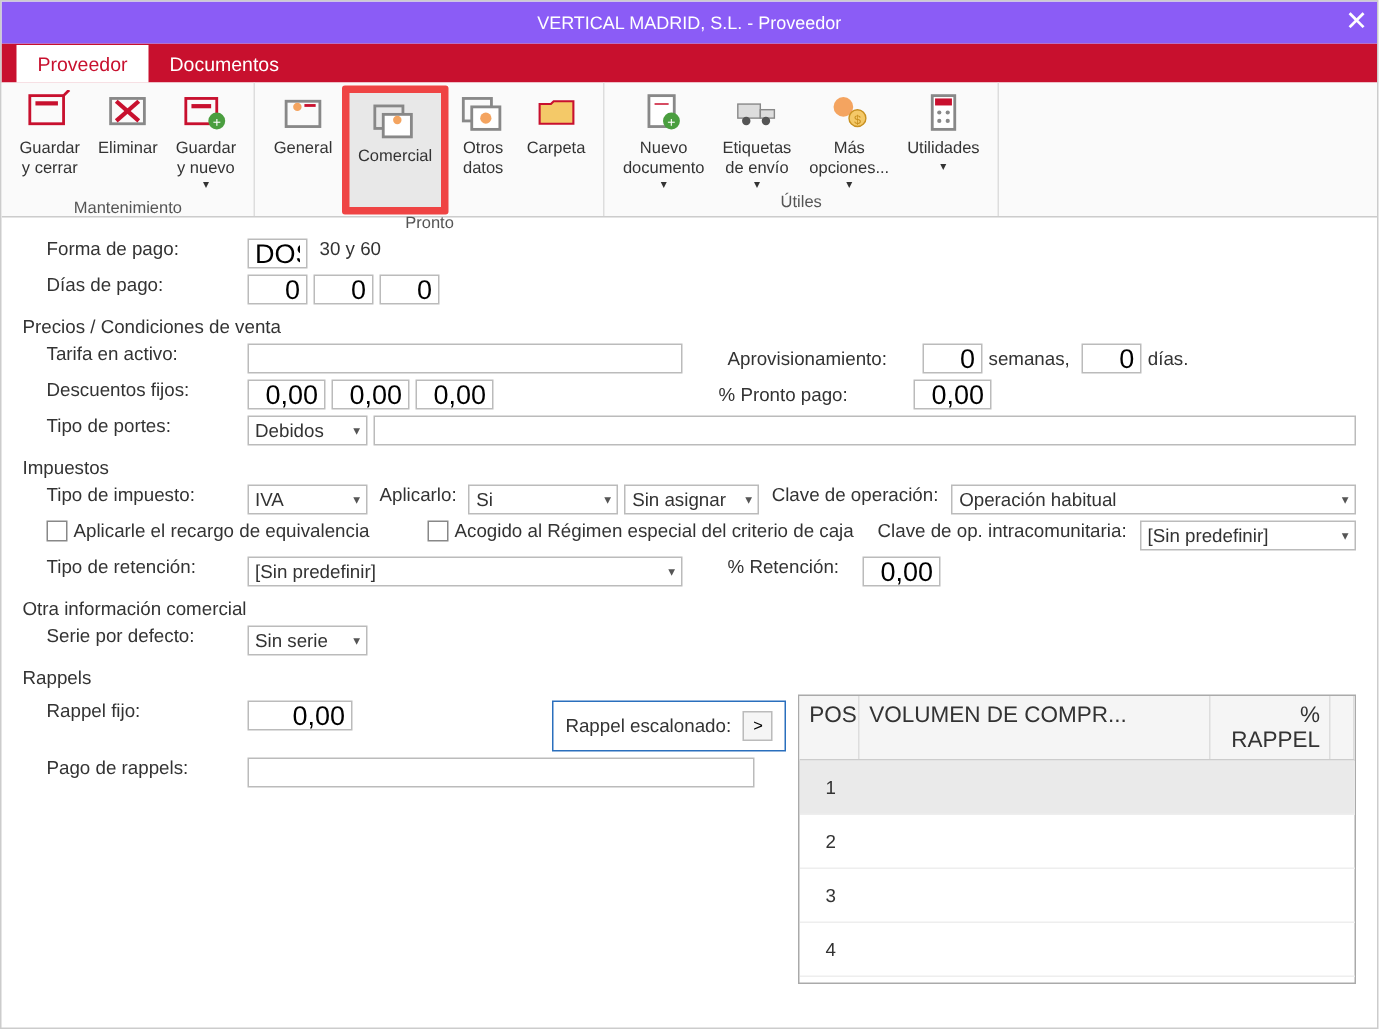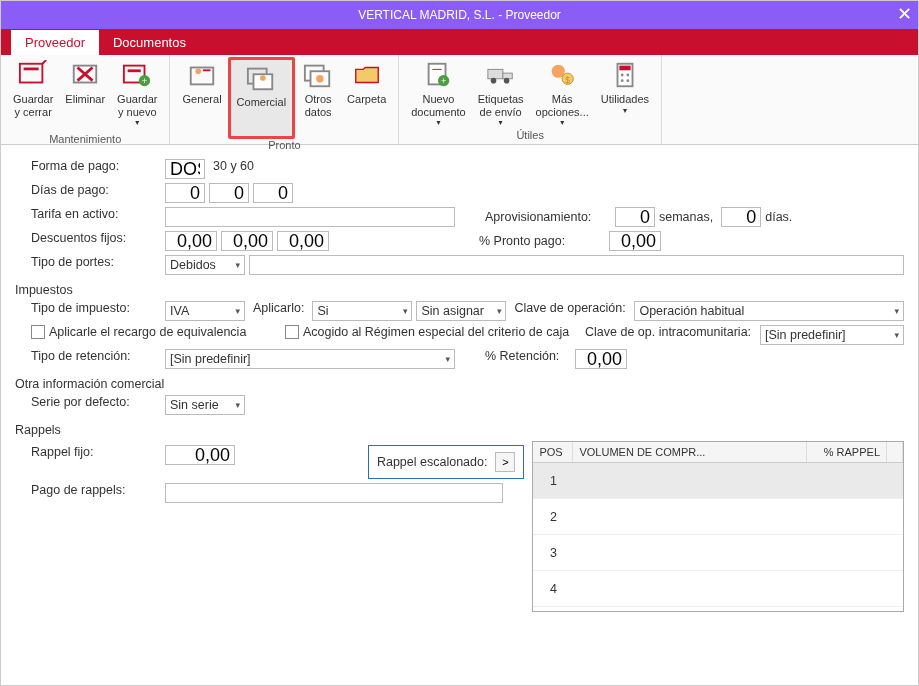--- a/index.html
+++ b/index.html
@@ -9,21 +9,21 @@
 .titlebar .close { position: absolute; right: 6px; top: 2px; font-size: 18px; cursor: pointer; }
 
 .tabstrip { background: #c8102e; height: 26px; display: flex; align-items: flex-end; padding-left: 10px; }
 .tab { padding: 5px 14px; font-size: 13px; color: #fff; cursor: pointer; }
 .tab.active { background: #fff; color: #c8102e; }
 
 .ribbon { background: #fafafa; border-bottom: 1px solid #ccc; height: 90px; display: flex; }
 .ribgroup { border-right: 1px solid #ddd; padding: 2px 6px; display: flex; flex-direction: column; justify-content: space-between; }
 .ribitems { display: flex; align-items: flex-start; }
 .ribbtn { display: flex; flex-direction: column; align-items: center; justify-content: flex-start; padding: 2px 6px; min-width: 46px; cursor: pointer; font-size: 11px; line-height: 1.15; text-align: center; }
-.ribbtn.active { background: #e8e8e8; border: 3px solid #ef4444; border-radius: 2px; }
+.ribbtn.active { background: #e8e8e8; border: 5px solid #ef4444; border-radius: 2px; }
 .ribbtn .ico { width: 32px; height: 32px; display: flex; align-items: center; justify-content: center; margin-bottom: 2px; }
 .ribbtn .ico svg { width: 30px; height: 30px; }
 .ribgroup-label { text-align: center; font-size: 11px; color: #555; padding-bottom: 2px; }
 
 .form-area { padding: 10px 14px; font-size: 12.5px; }
 .row { display: flex; align-items: flex-start; margin: 4px 0; }
 .label { width: 150px; padding-left: 16px; }
 .section-title { margin: 8px 0 4px; color: #333; }
 input[type=text].field { border: 1px solid #bbb; padding: 2px 4px; height: 20px; font-size: 18px; }
 .small { width: 40px; text-align: right; }
@@ -33,21 +33,21 @@
 .select::after { content: "▾"; position: absolute; right: 4px; font-size: 9px; color: #555; }
 .chk { width: 14px; height: 14px; border: 1px solid #888; display: inline-block; margin-right: 4px; vertical-align: middle; }
 .flex1 { flex: 1; }
 .gap { margin-right: 8px; }
 .gap4 { margin-right: 4px; }
 
 .rappel-box { border: 1px solid #2a6fbd; padding: 6px 8px; display: inline-flex; align-items: center; }
 .rappel-box button { border: 1px solid #bbb; background: #f5f5f5; width: 20px; height: 20px; cursor: pointer; font-size: 11px; }
 
 .grid { border: 1px solid #aaa; margin-left: 8px; width: 372px; }
-.grid-head { display: flex; background: #f5f5f5; border-bottom: 1px solid #ccc; font-size: 11px; }
+.grid-head { display: flex; background: #f5f5f5; border-bottom: 1px solid #ccc; font-size: 15px; }
 .grid-head > div { padding: 4px 6px; border-right: 1px solid #ddd; }
 .gh-pos { width: 40px; }
 .gh-vol { flex: 1; }
 .gh-rap { width: 80px; text-align: right; }
 .gh-sc { width: 16px; border-right: none; }
 .grid-body { height: 148px; overflow-y: scroll; }
 .grid-row { display: flex; border-bottom: 1px solid #eee; height: 36px; align-items: center; }
 .grid-row.sel { background: #eaeaea; }
 .grid-row > div { padding: 4px 6px; }
 .gc-pos { width: 40px; text-align: center; }
@@ -221,20 +221,21 @@
     <span style="margin-left:8px">30 y 60</span>
   </div>
 
   <div class="row">
     <div class="label">Días de pago:</div>
     <input type="text" class="field small gap4" value="0" style="">
     <input type="text" class="field small gap4" value="0" style="">
     <input type="text" class="field small" value="0" style="">
   </div>
 
+  <div class="section-title">Precios / Condiciones de venta</div>
 
   <div class="row">
     <div class="label">Tarifa en activo:</div>
     <input type="text" class="field wide" style="">
     <div class="right-group">
       <div class="lbl-r">Aprovisionamiento:</div>
       <input type="text" class="field small gap4" value="0" style="">
       <span class="gap">semanas,</span>
       <input type="text" class="field small gap4" value="0" style="">
       <span>días.</span>

